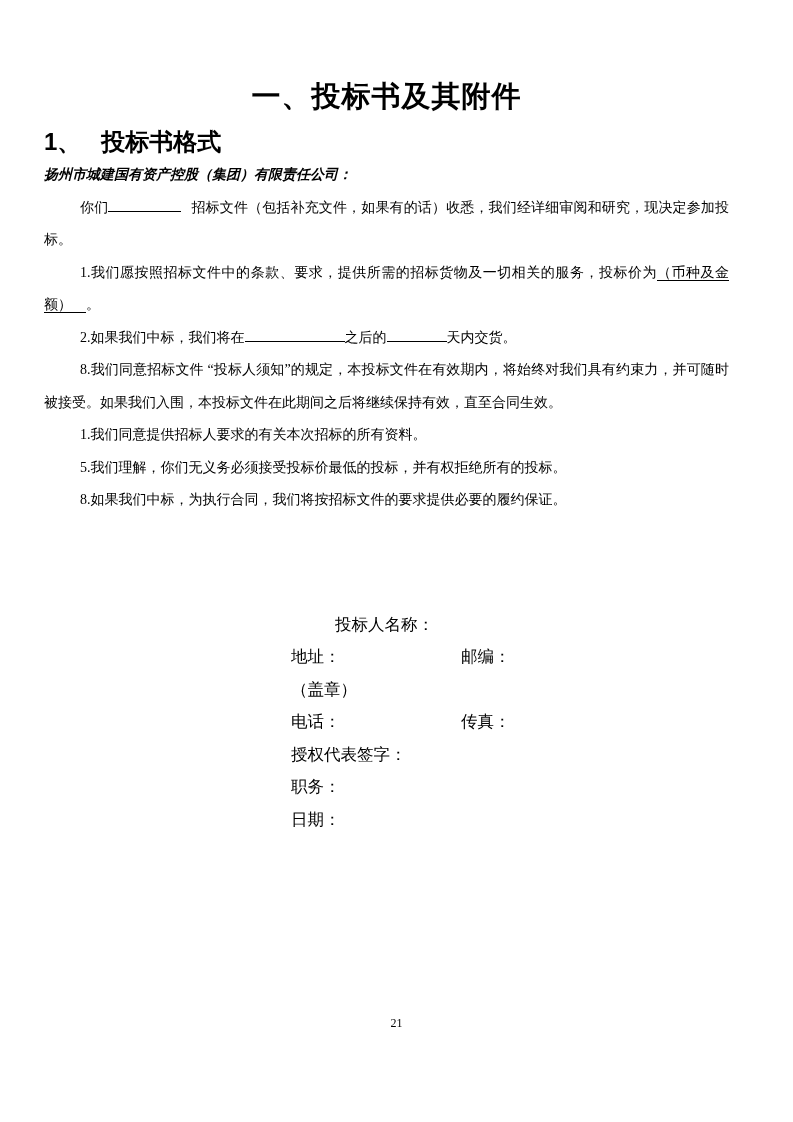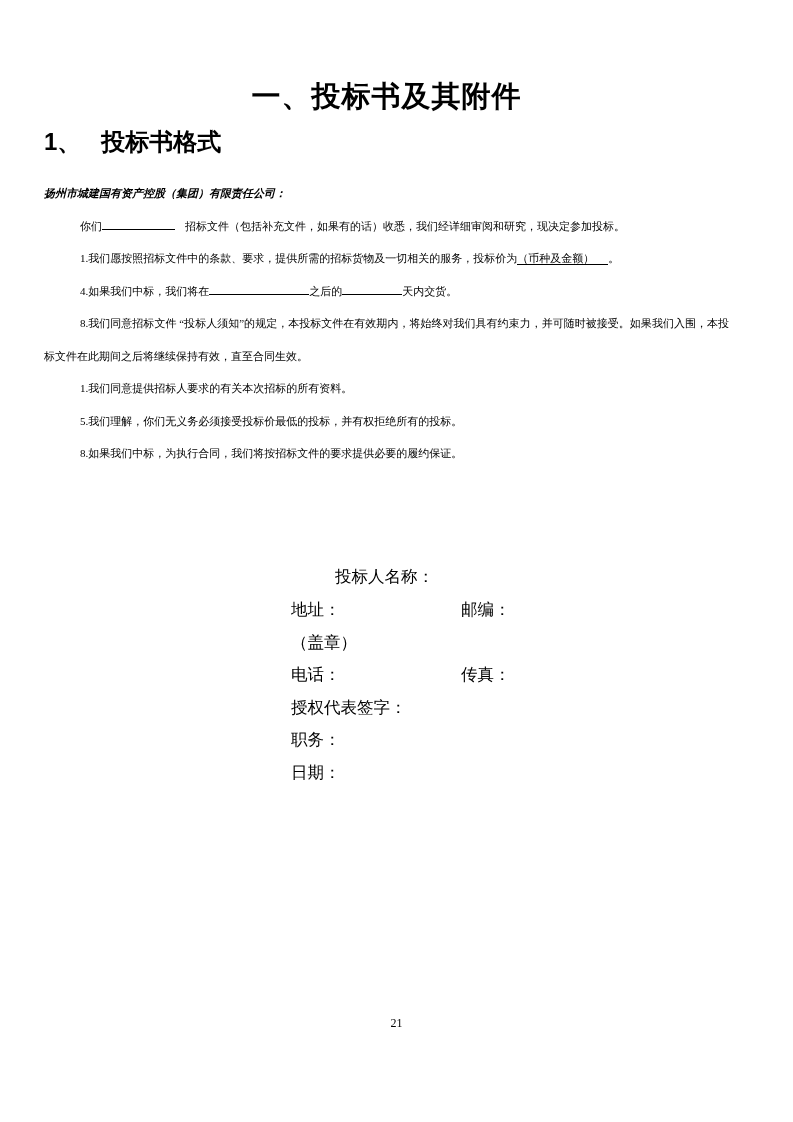--- a/index.html
+++ b/index.html
@@ -26,22 +26,22 @@
   .doc-subtitle {
     margin-top:13px;
     font-size:24px; line-height:30px;
     font-weight:bold;
     text-align:left;
     font-family:"Liberation Sans","DejaVu Sans",sans-serif;
   }
   .doc-subtitle .gap { display:inline-block; width:20px; }
 
   .body-text {
-    margin-top:20px;
-    font-size:11px;
+    margin-top:2px;
+    font-size:14px;
     line-height:32.5px;
     text-align:justify;
   }
   .salutation {
     font-style:italic;
     font-weight:bold;
     text-indent:0;
   }
   .para { text-indent:36px; }
 
@@ -59,21 +59,21 @@
     padding-right:14px;
   }
 
   .form-block {
     margin-top:92px;
     margin-left:247px;
     font-size:16.5px;
     line-height:32.5px;
   }
   .form-line { white-space:nowrap; }
-  .form-line.name-line { padding-left:44px;font-family:Liberation Mono, monospace; }
+  .form-line.name-line { padding-left:44px; }
   .col1 { display:inline-block; width:170px; }
 
   .page-number {
     position:absolute;
     top:1016px; left:0;
     width:100%;
     text-align:center;
     font-size:12px;
     font-family:"Liberation Serif","DejaVu Serif",serif;
   }
@@ -89,21 +89,21 @@
     <h2 class="doc-subtitle"><span>1、</span><span class="gap"></span><span>投标书格式</span></h2>
 
     <div class="body-text">
 
       <p class="salutation">扬州市城建国有资产控股（集团）有限责任公司：</p>
 
       <p class="para"><span>你们</span><span class="blank blank-intro"></span><span>招标文件（包括补充文件，如果有的话）收悉，我们经详细审阅和研究，现决定参加投标。</span></p>
 
       <p class="para"><span>1.我们愿按照招标文件中的条款、要求，提供所需的招标货物及一切相关的服务，投标价为</span><span class="underlined">（币种及金额）</span><span>。</span></p>
 
-      <p class="para"><span>4.如果我们中标，我们将在</span><span class="blank blank-delivery1"></span><span>之后的</span><span class="blank blank-delivery2"></span><span>天内交货。</span></p>
+      <p class="para"><span>2.如果我们中标，我们将在</span><span class="blank blank-delivery1"></span><span>之后的</span><span class="blank blank-delivery2"></span><span>天内交货。</span></p>
 
       <p class="para">8.我们同意招标文件 “投标人须知”的规定，本投标文件在有效期内，将始终对我们具有约束力，并可随时被接受。如果我们入围，本投标文件在此期间之后将继续保持有效，直至合同生效。</p>
       <p class="para">1.我们同意提供招标人要求的有关本次招标的所有资料。</p>
       <p class="para">5.我们理解，你们无义务必须接受投标价最低的投标，并有权拒绝所有的投标。</p>
       <p class="para">8.如果我们中标，为执行合同，我们将按招标文件的要求提供必要的履约保证。</p>
     </div>
 
     <div class="form-block">
       <div class="form-line name-line"><span>投标人名称：</span></div>
       <div class="form-line"><span class="col1">地址：</span><span>邮编：</span></div>

